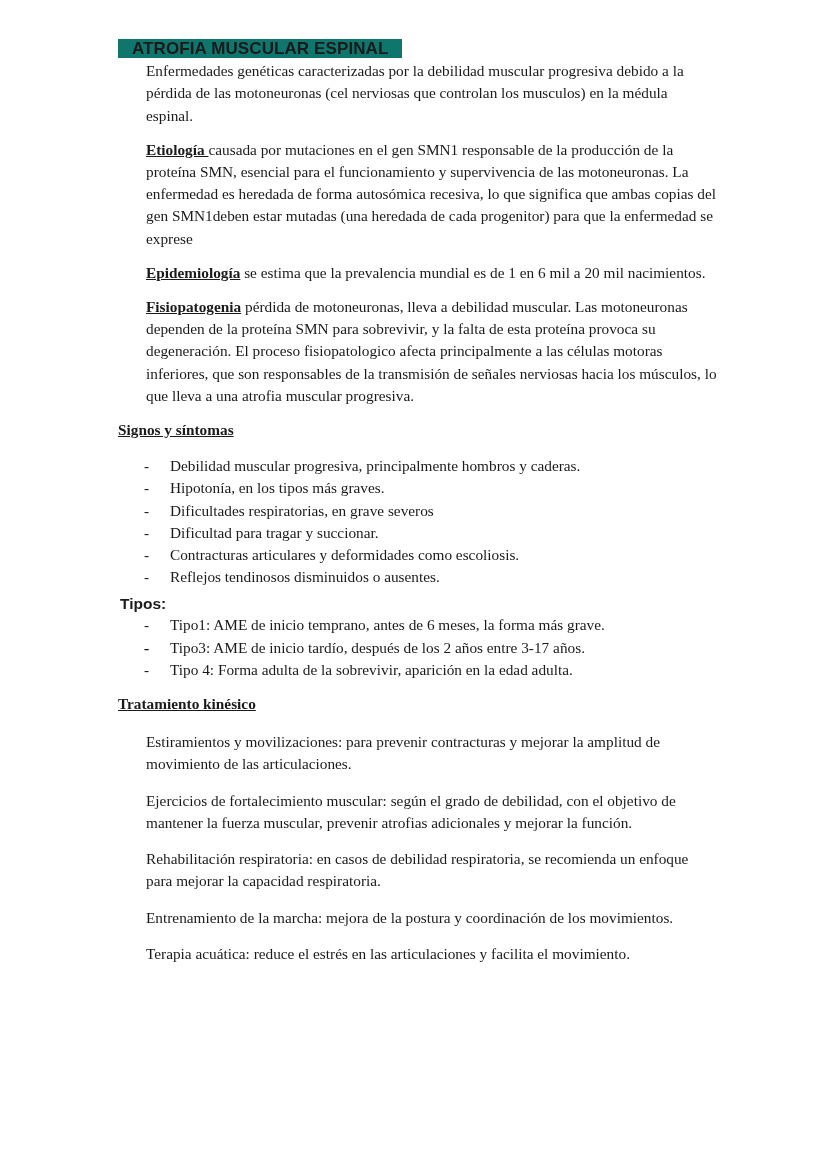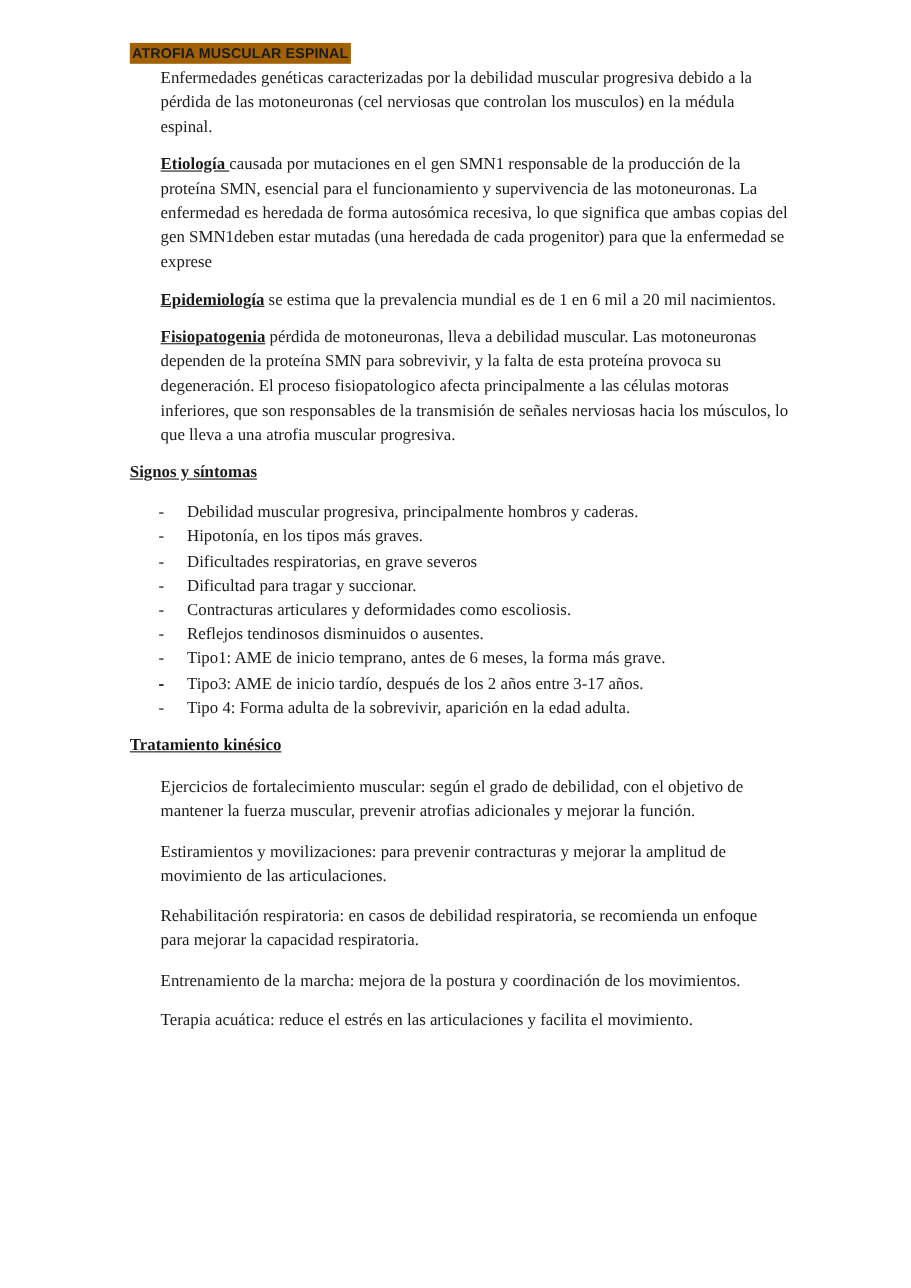--- a/index.html
+++ b/index.html
@@ -20,24 +20,24 @@
       left: 118px;
       top: 38px;
       width: 600px;
       font-size: 15.3px;
       line-height: 22.2px;
     }
     .title {
       display: inline-block;
       font-family: "Liberation Sans", sans-serif;
       font-weight: bold;
-      font-size: 13px;
+      font-size: 17px;
       line-height: 19px;
-      background: #a16207;
-      padding: 0 2px;
+      background: #0f766e;
+      padding: 0 14px;
       margin-left: 0px;
       letter-spacing: 0.1px;
     }
     p {
       margin: 0;
     }
     .para {
       margin-bottom: 12px;
       margin-left: 28px;
     }
@@ -102,29 +102,30 @@
 
   <ul class="dash-list">
     <li><span class="dash">-</span><span>Debilidad muscular progresiva, principalmente hombros y caderas.</span></li>
     <li><span class="dash">-</span><span>Hipotonía, en los tipos más graves.</span></li>
     <li><span class="dash">-</span><span>Dificultades respiratorias, en grave severos</span></li>
     <li><span class="dash">-</span><span>Dificultad para tragar y succionar.</span></li>
     <li><span class="dash">-</span><span>Contracturas articulares y deformidades como escoliosis.</span></li>
     <li><span class="dash">-</span><span>Reflejos tendinosos disminuidos o ausentes.</span></li>
   </ul>
 
+  <div class="tipos-heading">Tipos:</div>
 
   <ul class="dash-list" style="margin-bottom:12px;">
     <li><span class="dash">-</span><span>Tipo1: AME de inicio temprano, antes de 6 meses, la forma más grave.</span></li>
     <li><span class="dash">-</span></li>
     <li><span class="dash">-</span><span>Tipo3: AME de inicio tardío, después de los 2 años entre 3-17 años.</span></li>
     <li><span class="dash">-</span><span>Tipo 4: Forma adulta de la sobrevivir, aparición en la edad adulta.</span></li>
   </ul>
 
   <p class="section-heading" style="margin-bottom:16px;">Tratamiento kinésico</p>
 
+  <p class="para" style="margin-bottom:14px;">Estiramientos y movilizaciones: para prevenir contracturas y mejorar la amplitud de movimiento de las articulaciones.</p>
   <p class="para" style="margin-bottom:14px;">Ejercicios de fortalecimiento muscular: según el grado de debilidad, con el objetivo de mantener la fuerza muscular, prevenir atrofias adicionales y mejorar la función.</p>
-  <p class="para" style="margin-bottom:14px;">Estiramientos y movilizaciones: para prevenir contracturas y mejorar la amplitud de movimiento de las articulaciones.</p>
   <p class="para" style="margin-bottom:14px;">Rehabilitación respiratoria: en casos de debilidad respiratoria, se recomienda un enfoque para mejorar la capacidad respiratoria.</p>
   <p class="para" style="margin-bottom:14px;">Entrenamiento de la marcha: mejora de la postura y coordinación de los movimientos.</p>
   <p class="para">Terapia acuática: reduce el estrés en las articulaciones y facilita el movimiento.</p>
 
 </div>
 
 </body></html>

